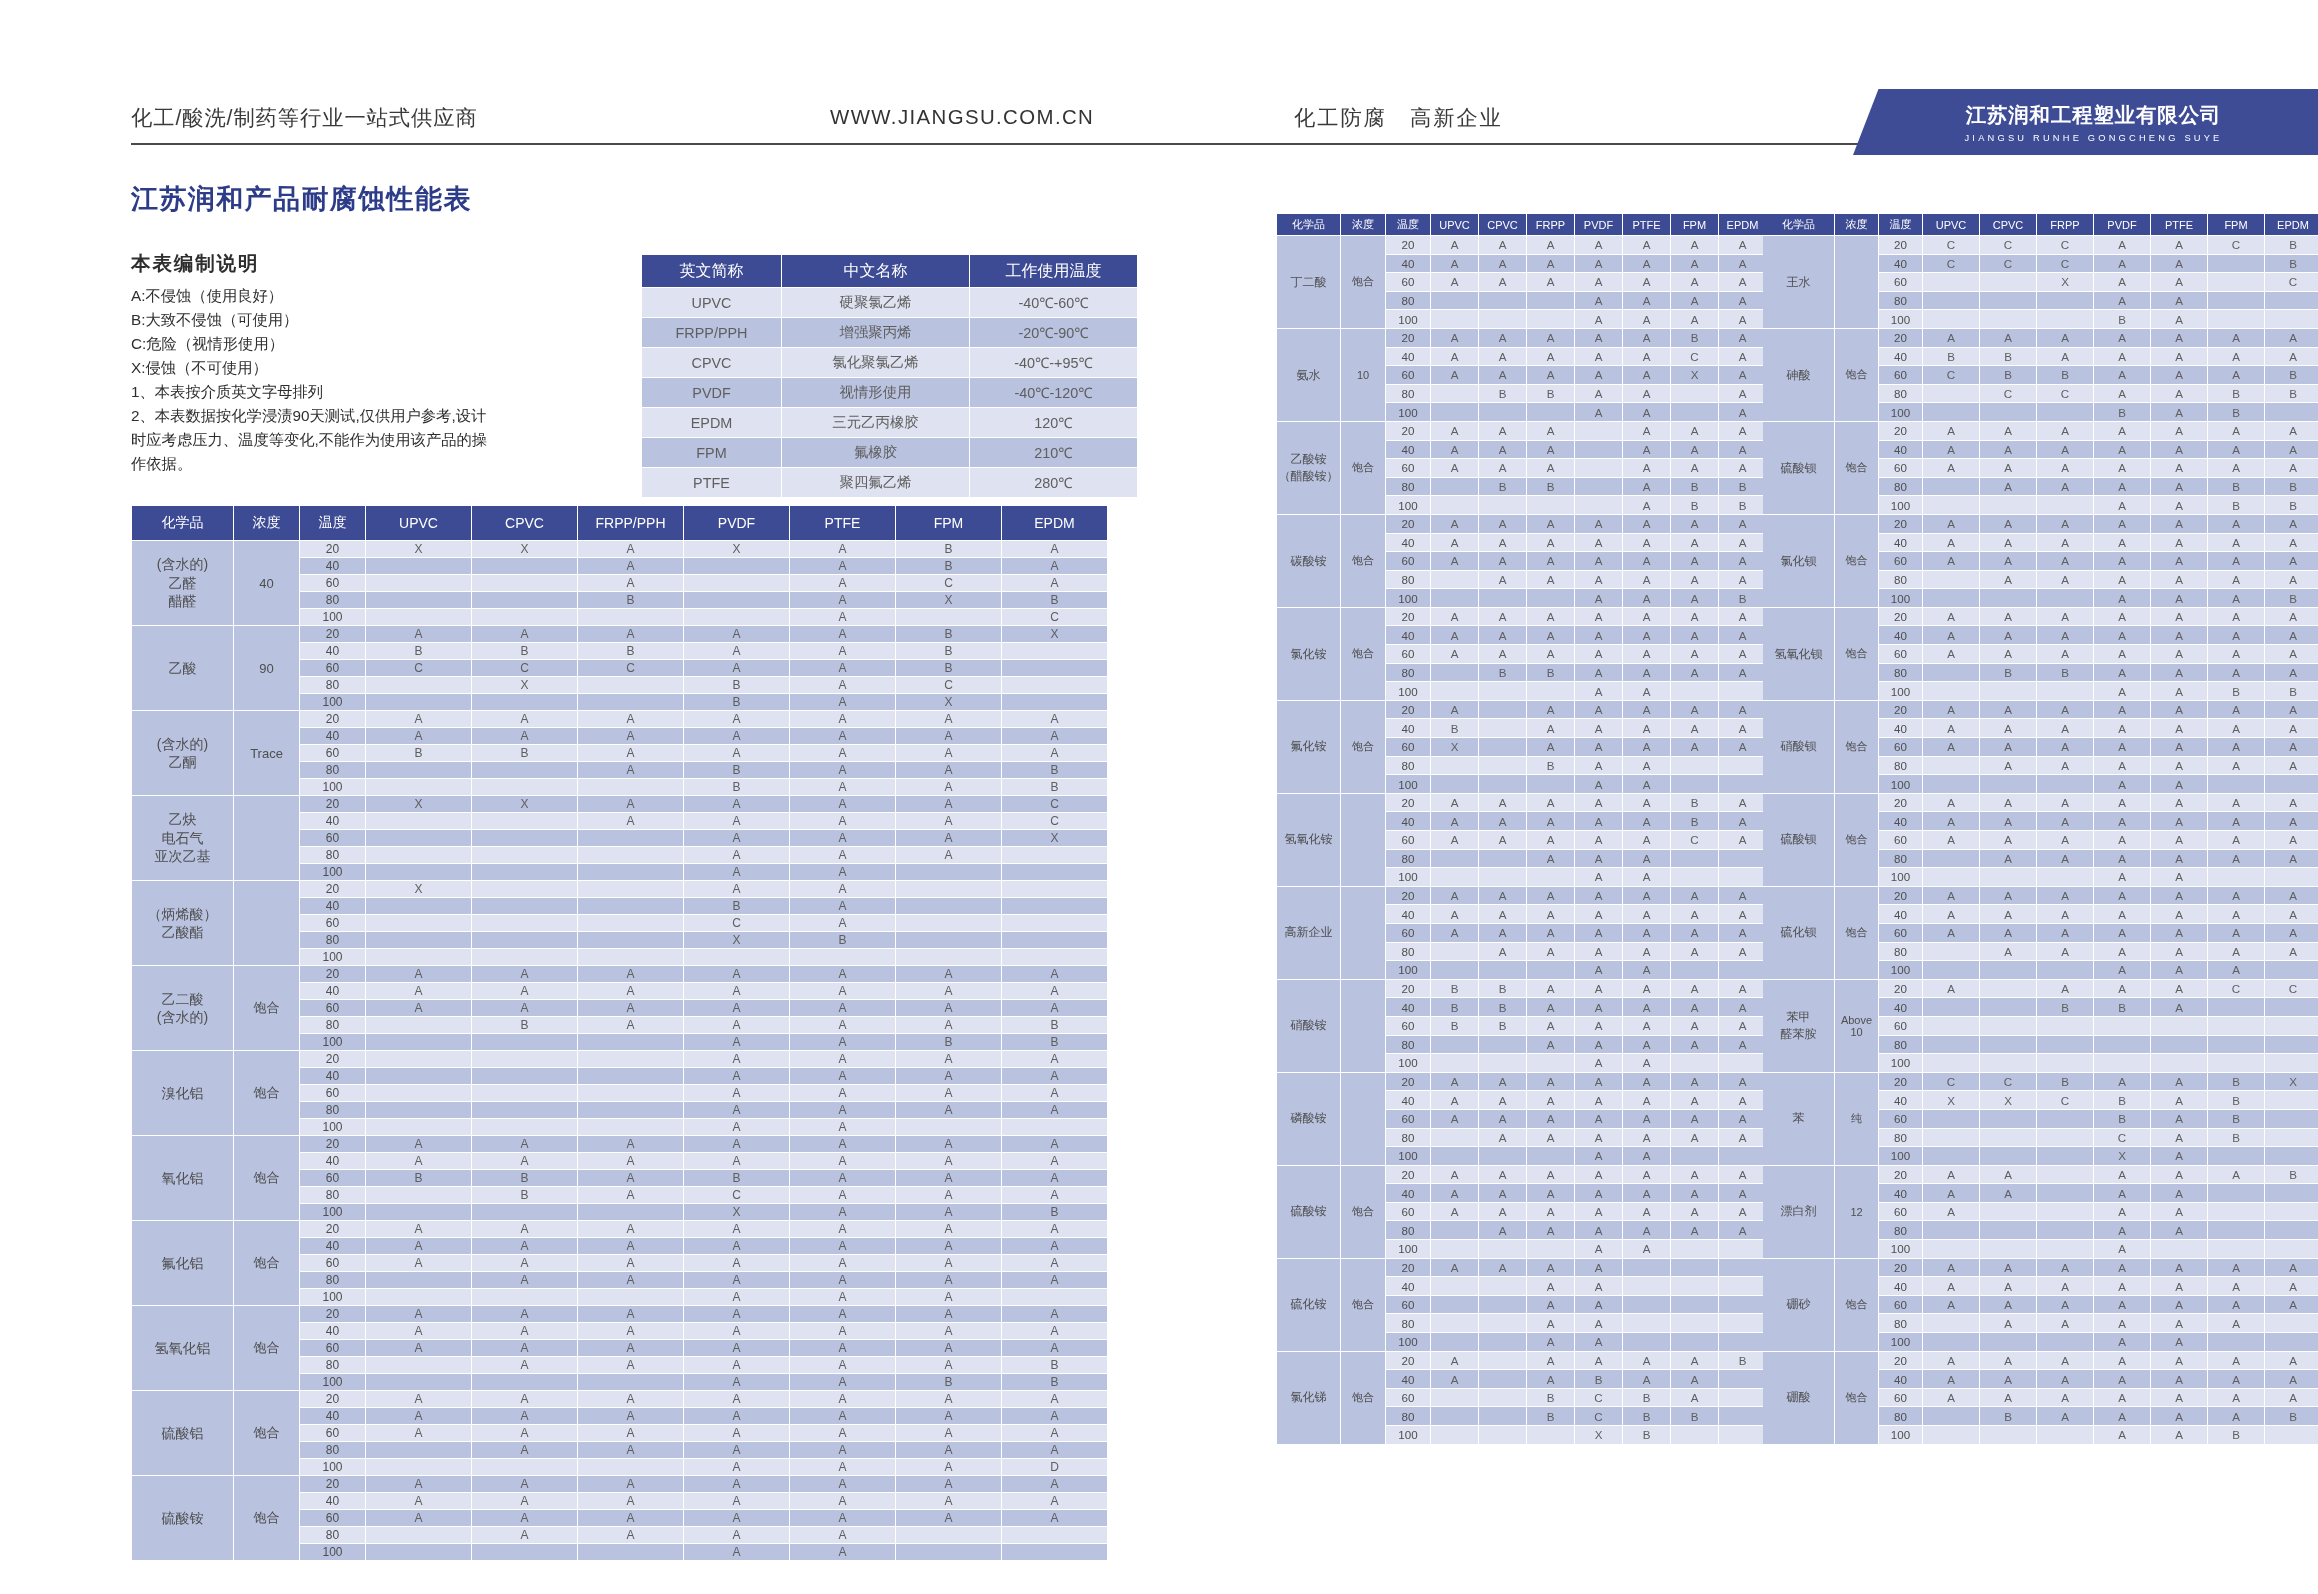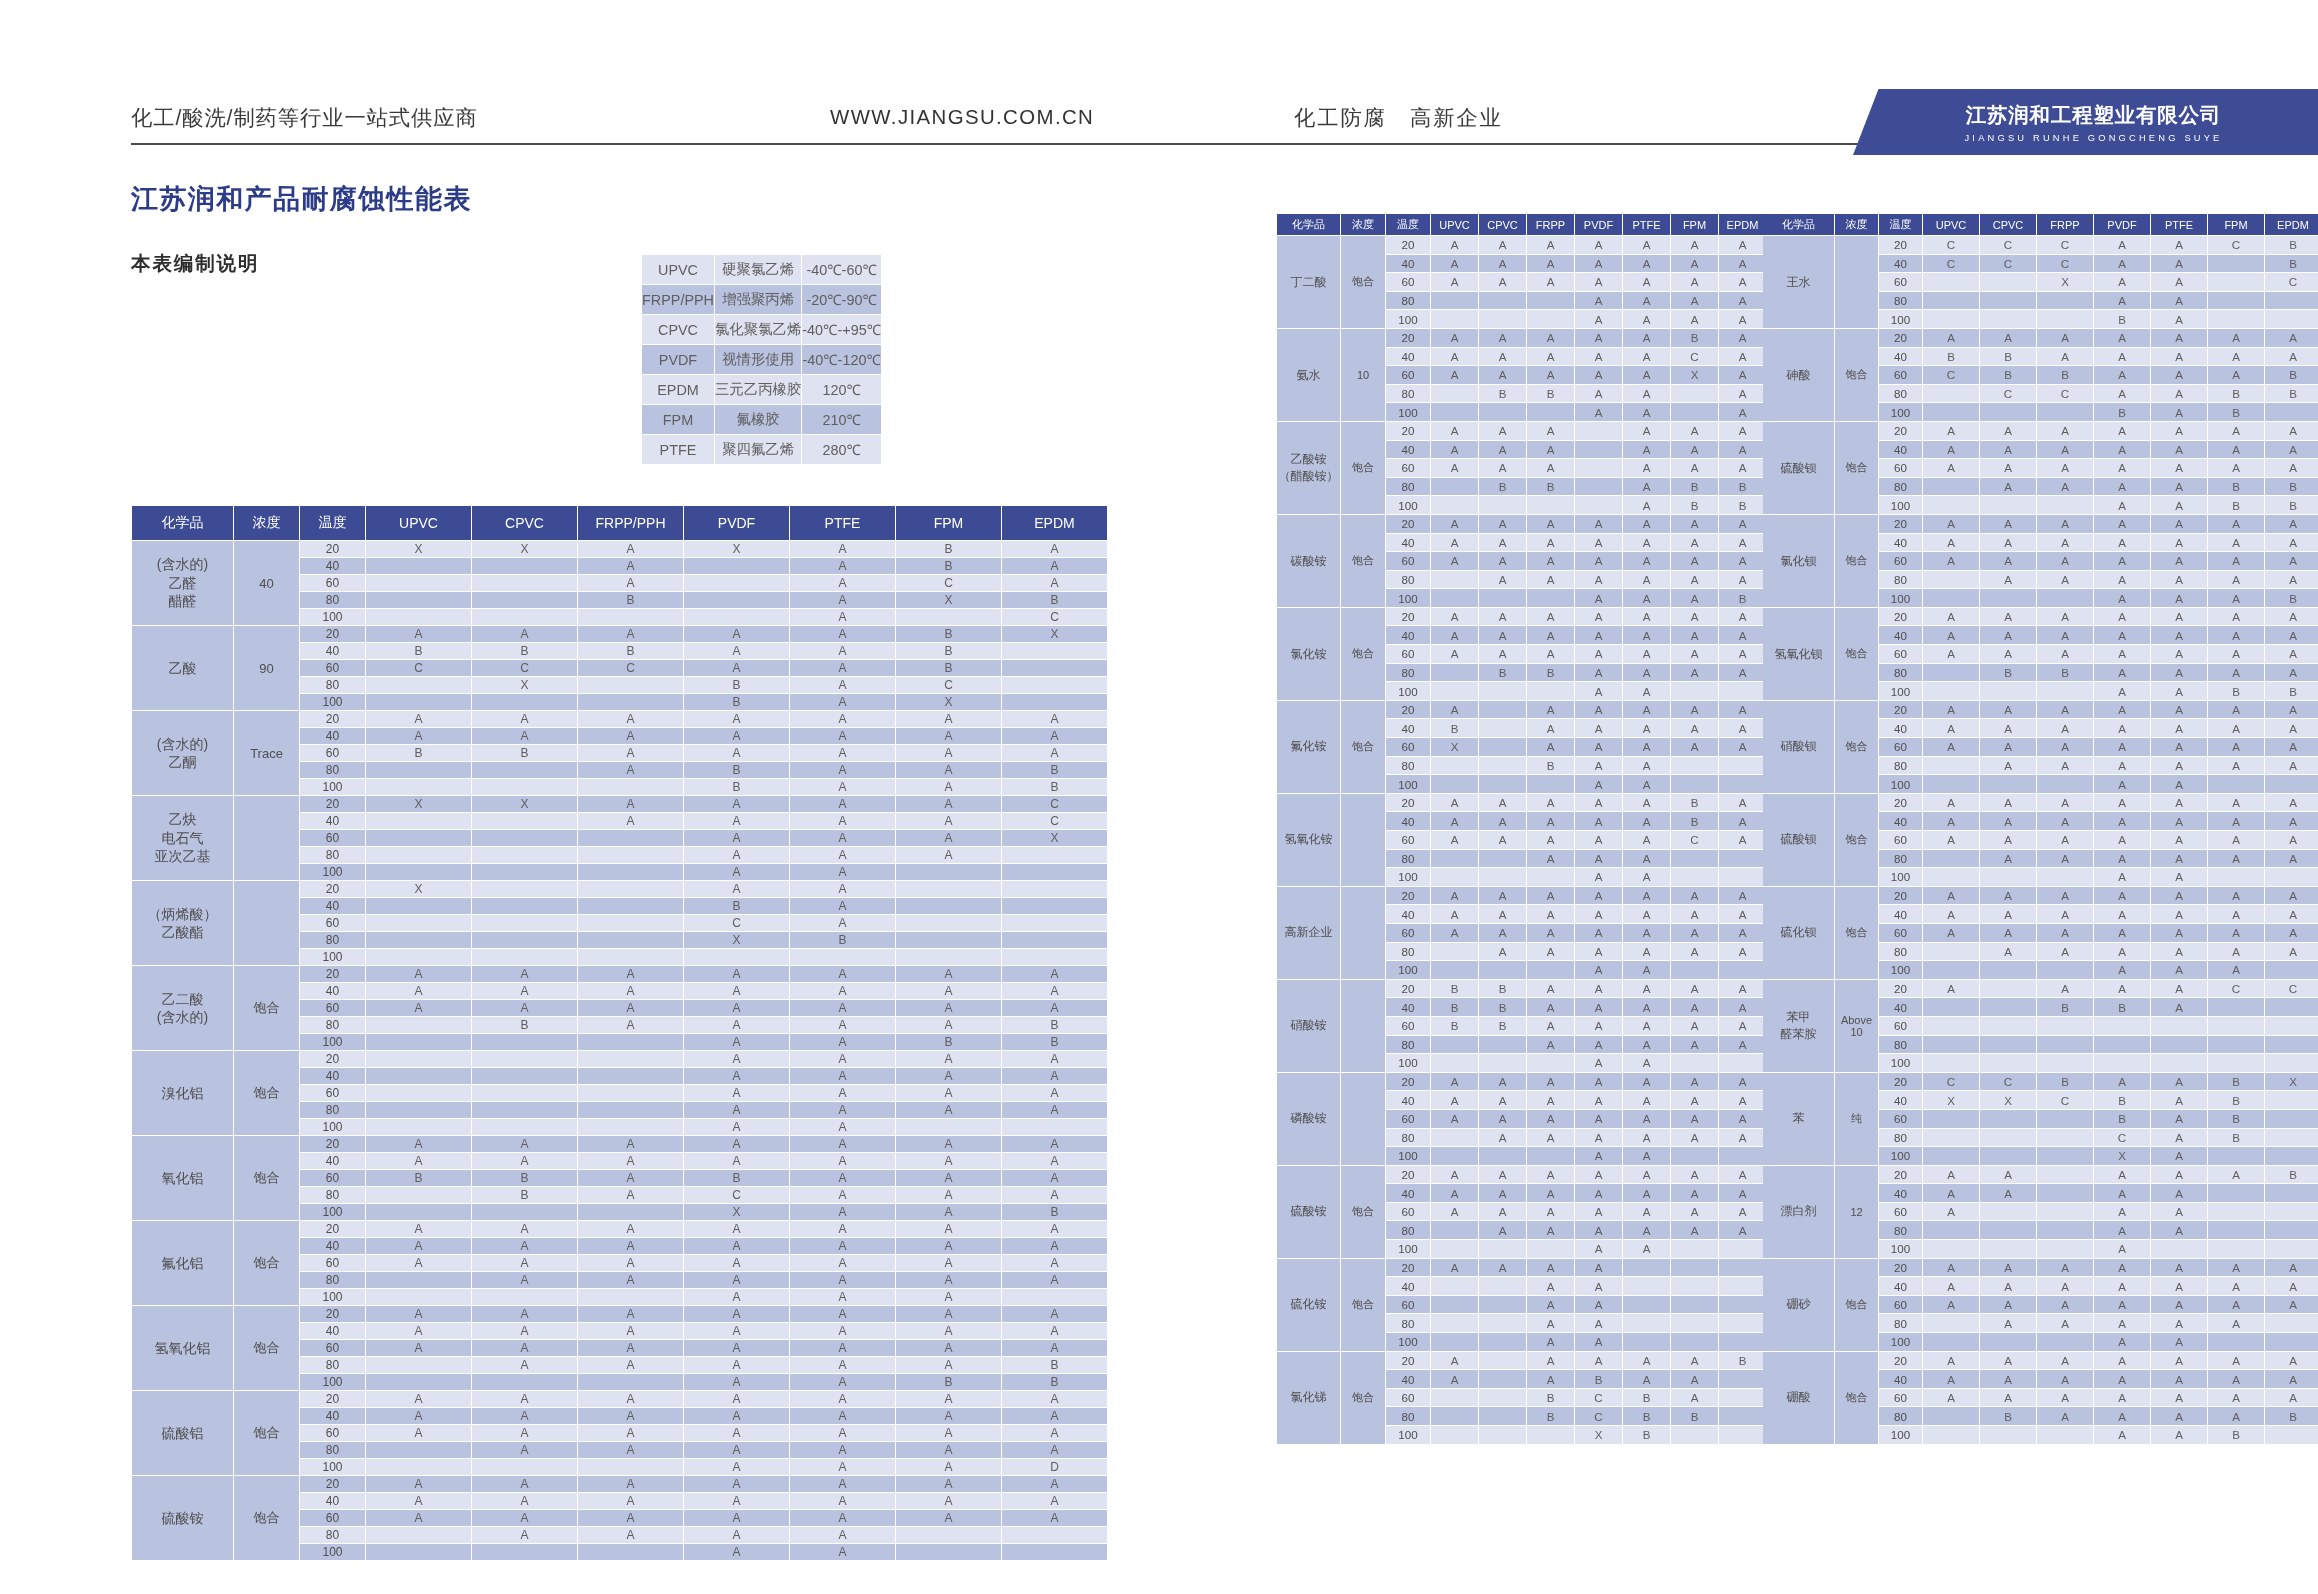--- a/index.html
+++ b/index.html
@@ -43,24 +43,39 @@
   <div class="abs" id="website">WWW.JIANGSU.COM.CN</div>
   <div class="abs" id="tagline">化工防腐　高新企业</div>
   <div class="abs" id="header-rule"></div>
   <div class="abs" id="company-banner">
     <div id="company-name">江苏润和工程塑业有限公司</div>
     <div id="company-name-en">JIANGSU RUNHE GONGCHENG SUYE</div>
   </div>
 
   <div class="abs" id="page-title">江苏润和产品耐腐蚀性能表</div>
   <div class="abs" id="notes-heading">本表编制说明</div>
+  <div class="abs" id="notes-text">
+      <div>A:不侵蚀（使用良好）</div>
+      <div>B:大致不侵蚀（可使用）</div>
+      <div>C:危险（视情形使用）</div>
+      <div>X:侵蚀（不可使用）</div>
+      <div>1、本表按介质英文字母排列</div>
+      <div>2、本表数据按化学浸渍90天测试,仅供用户参考,设计</div>
+      <div>时应考虑压力、温度等变化,不能作为使用该产品的操</div>
+      <div>作依据。</div>
+    </div>
 
   <div class="abs" id="materials-table-wrap">
       <table class="rt">
         <tbody>
+          <tr>
+            <td class="hd" style="width: 139px; height: 32px; font-size: 16px;">英文简称</td>
+            <td class="hd" style="width: 187px; height: 32px; font-size: 16px;">中文名称</td>
+            <td class="hd" style="width: 167px; height: 32px; font-size: 16px;">工作使用温度</td>
+          </tr>
           <tr>
             <td class="light rate" style="height: 29px; font-size: 14.4px;">UPVC</td>
             <td class="light rate" style="height: 29px; font-size: 14.4px;">硬聚氯乙烯</td>
             <td class="light rate" style="height: 29px; font-size: 14.4px;">-40℃-60℃</td>
           </tr>
           <tr>
             <td class="dark rate" style="height: 29px; font-size: 14.4px;">FRPP/PPH</td>
             <td class="dark rate" style="height: 29px; font-size: 14.4px;">增强聚丙烯</td>
             <td class="dark rate" style="height: 29px; font-size: 14.4px;">-20℃-90℃</td>
           </tr>

